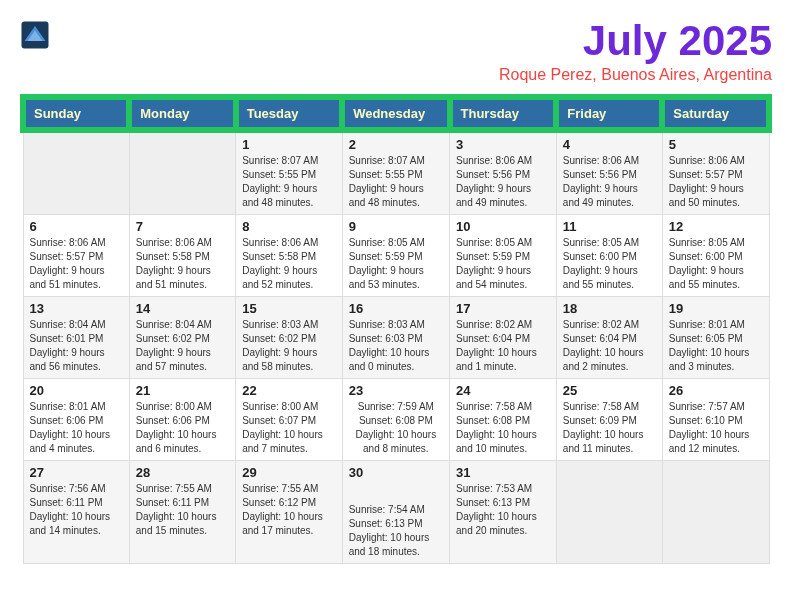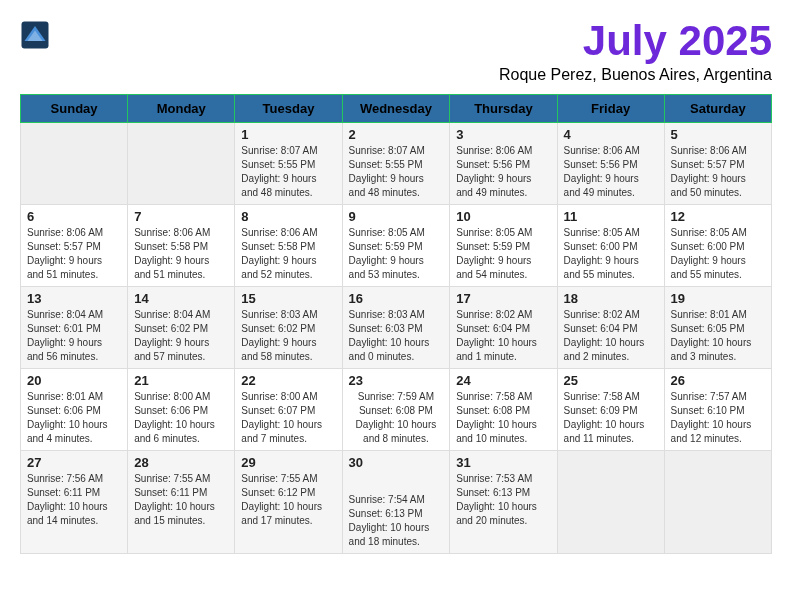--- a/index.html
+++ b/index.html
@@ -38,35 +38,35 @@
       text-align: right;
     }
     .month-title {
       font-size: 42px;
       font-weight: bold;
       color: #6d28d9;
       line-height: 1;
     }
     .location-title {
       font-size: 16px;
-      color: #000000;
+      color: #ef4444;
       margin-top: 4px;
     }
     .calendar {
       width: 100%;
       border-collapse: collapse;
       border: 1px solid #ccc;
     }
     .calendar th {
       background: #2e6da4;
-      color: #000000;
+      color: #fef9c3;
       font-size: 13px;
       padding: 6px 8px;
-      text-align: center;
-      border: 1px solid #22c55e;
+      text-align: left;
+      border: 6px solid #22c55e;
     }
     .calendar td {
       vertical-align: top;
       border: 1px solid #ddd;
       padding: 4px 6px;
       width: 108px;
       min-height: 80px;
       font-size: 10.5px;
       color: #222;
       background: #fff;

